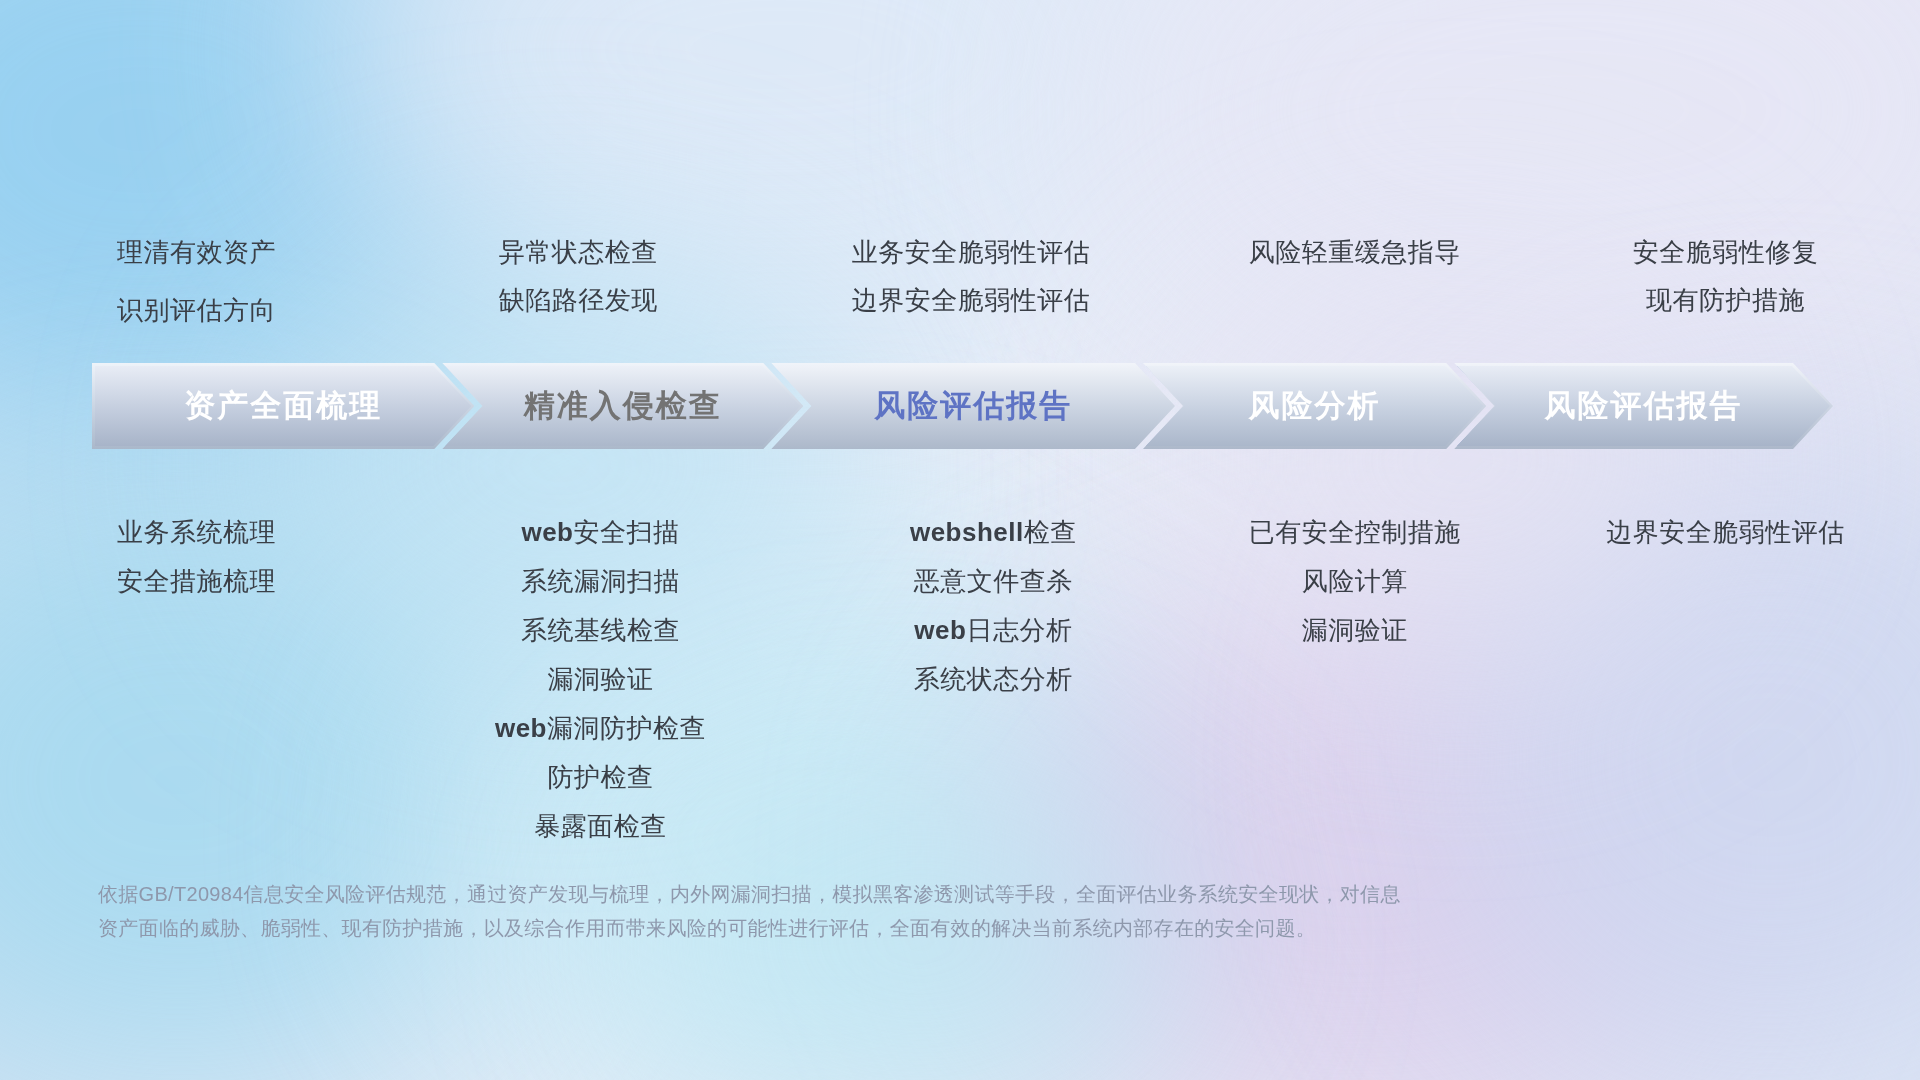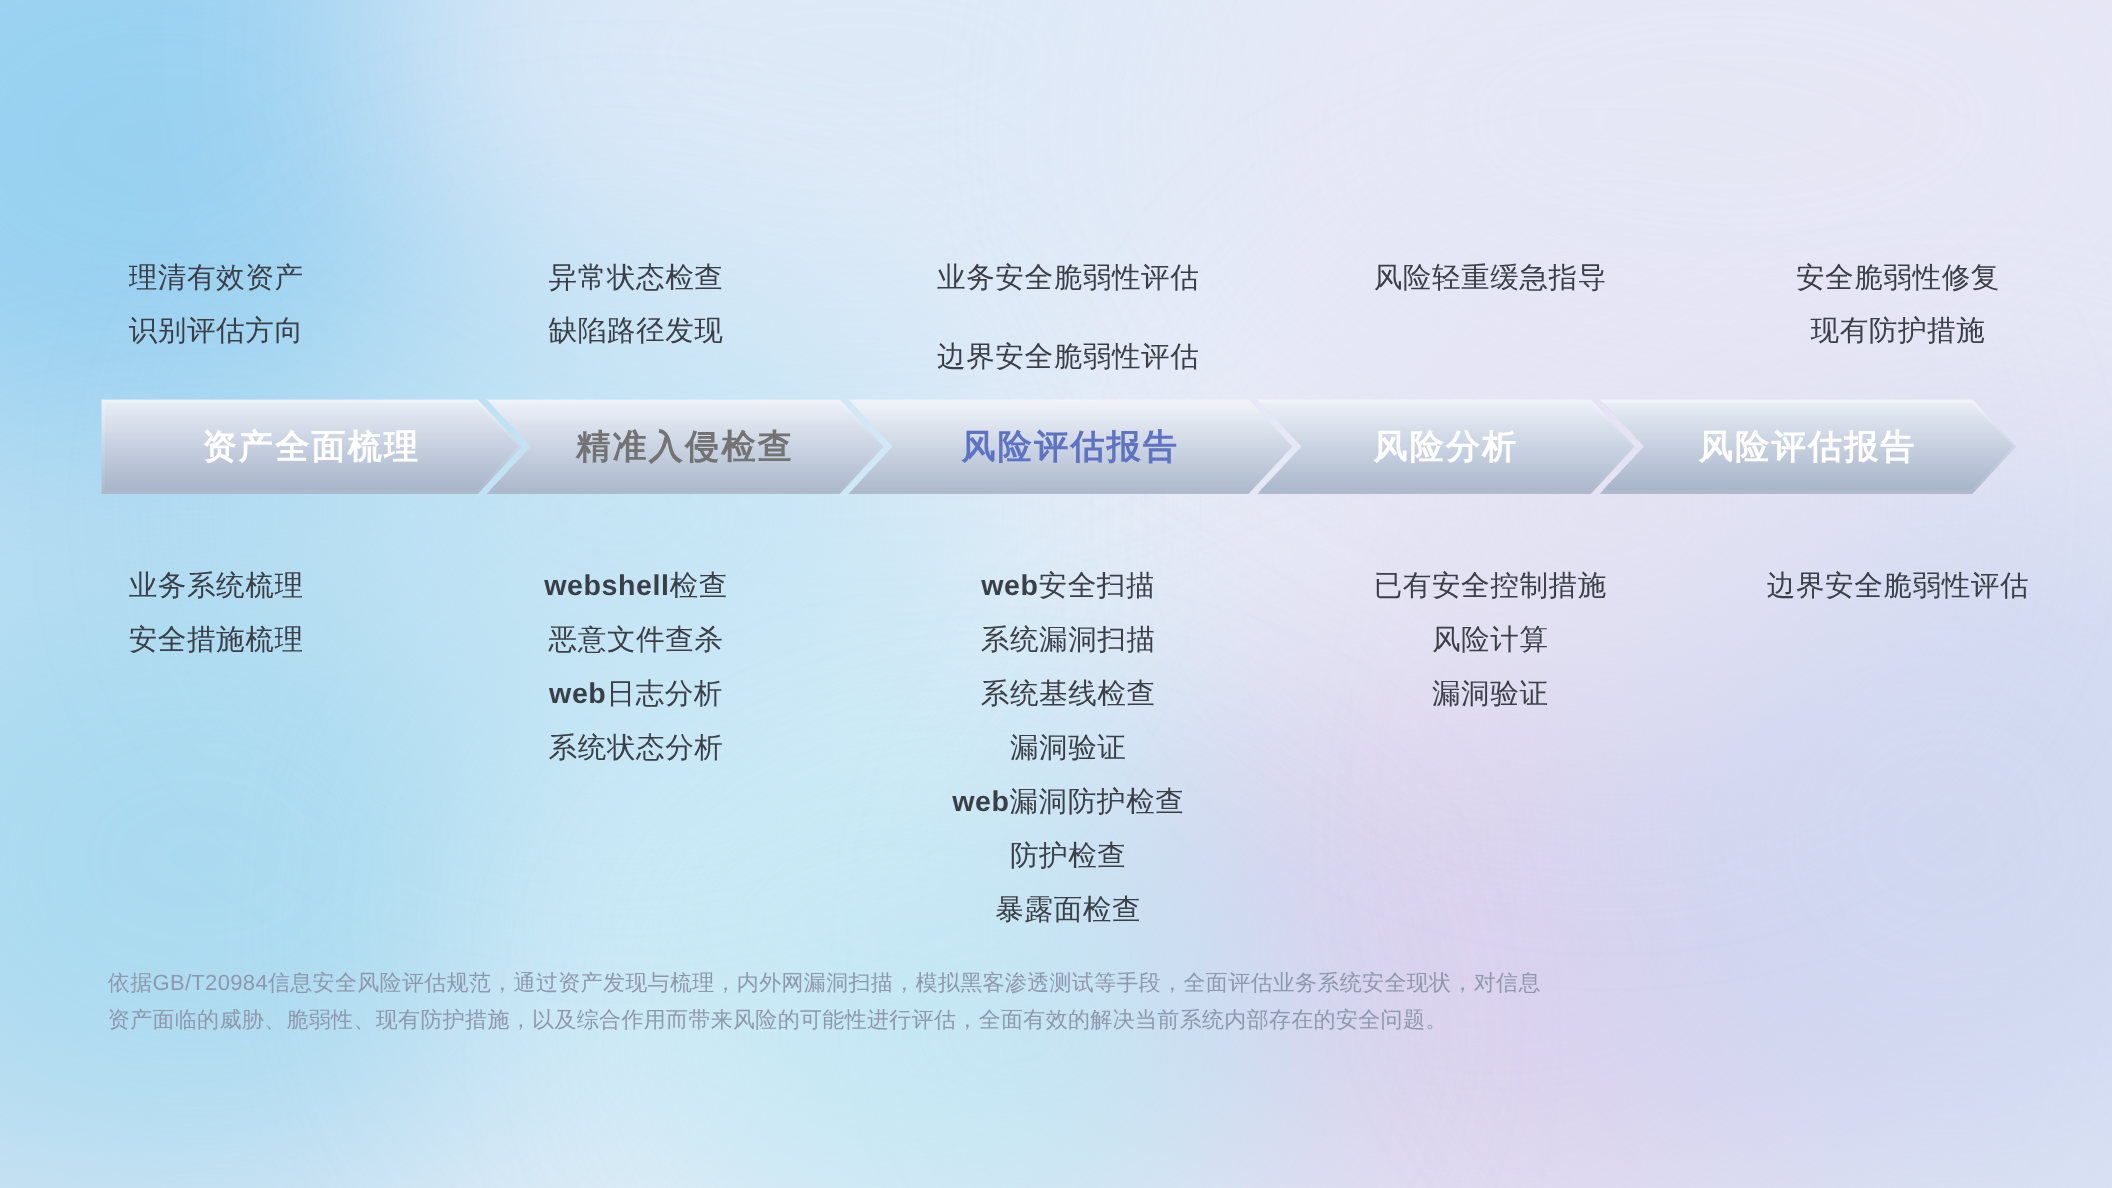--- a/index.html
+++ b/index.html
@@ -102,29 +102,29 @@
     <div class="blob b6"></div>
   <div class="blob b7"></div>
     <div class="blob b8"></div>
     <div class="blob b9"></div>
   <div class="blob b10"></div>
 </div>
 
 <div id="stage">
 
   <div class="toprow" id="toprow">
-      <div class="col" style="flex-grow: 1.06;">
+      <div class="col" style="flex-grow: 1.06; gap: 10px;">
         <div class="line">理清有效资产</div>
         <div class="line">识别评估方向</div>
       </div>
       <div class="col" style="flex-grow: 1;">
         <div class="line">异常状态检查</div>
         <div class="line">缺陷路径发现</div>
       </div>
-      <div class="col" style="flex-grow: 1.12; gap: 24px;">
+      <div class="col" style="flex-grow: 1.12;">
         <div class="line">业务安全脆弱性评估</div>
         <div class="line">边界安全脆弱性评估</div>
       </div>
       <div class="col" style="flex-grow: 0.95;">
         <div class="line">风险轻重缓急指导</div>
       </div>
       <div class="col" style="flex-grow: 1.05;">
         <div class="line">安全脆弱性修复</div>
         <div class="line">现有防护措施</div>
       </div>
@@ -156,34 +156,34 @@
         <div class="shape"></div>
         <div class="label">风险评估报告</div>
       </div>
     </div>
 
   <div class="botrow" id="botrow">
       <div class="col" style="flex-grow: 1.06;">
         <div class="line">业务系统梳理</div>
         <div class="line">安全措施梳理</div>
       </div>
-      <div class="col" style="flex-grow: 1;">
-        <div class="line"><b>webshell</b>检查</div>
-        <div class="line">恶意文件查杀</div>
-        <div class="line"><b>web</b>日志分析</div>
-        <div class="line">系统状态分析</div>
-      </div>
       <div class="col" style="flex-grow: 1.12;">
         <div class="line"><b>web</b>安全扫描</div>
         <div class="line">系统漏洞扫描</div>
         <div class="line">系统基线检查</div>
         <div class="line">漏洞验证</div>
         <div class="line"><b>web</b>漏洞防护检查</div>
         <div class="line">防护检查</div>
         <div class="line">暴露面检查</div>
+      </div>
+      <div class="col" style="flex-grow: 1;">
+        <div class="line"><b>webshell</b>检查</div>
+        <div class="line">恶意文件查杀</div>
+        <div class="line"><b>web</b>日志分析</div>
+        <div class="line">系统状态分析</div>
       </div>
       <div class="col" style="flex-grow: 0.95;">
         <div class="line">已有安全控制措施</div>
         <div class="line">风险计算</div>
         <div class="line">漏洞验证</div>
       </div>
       <div class="col" style="flex-grow: 1.05;">
         <div class="line">边界安全脆弱性评估</div>
       </div>
     </div>

